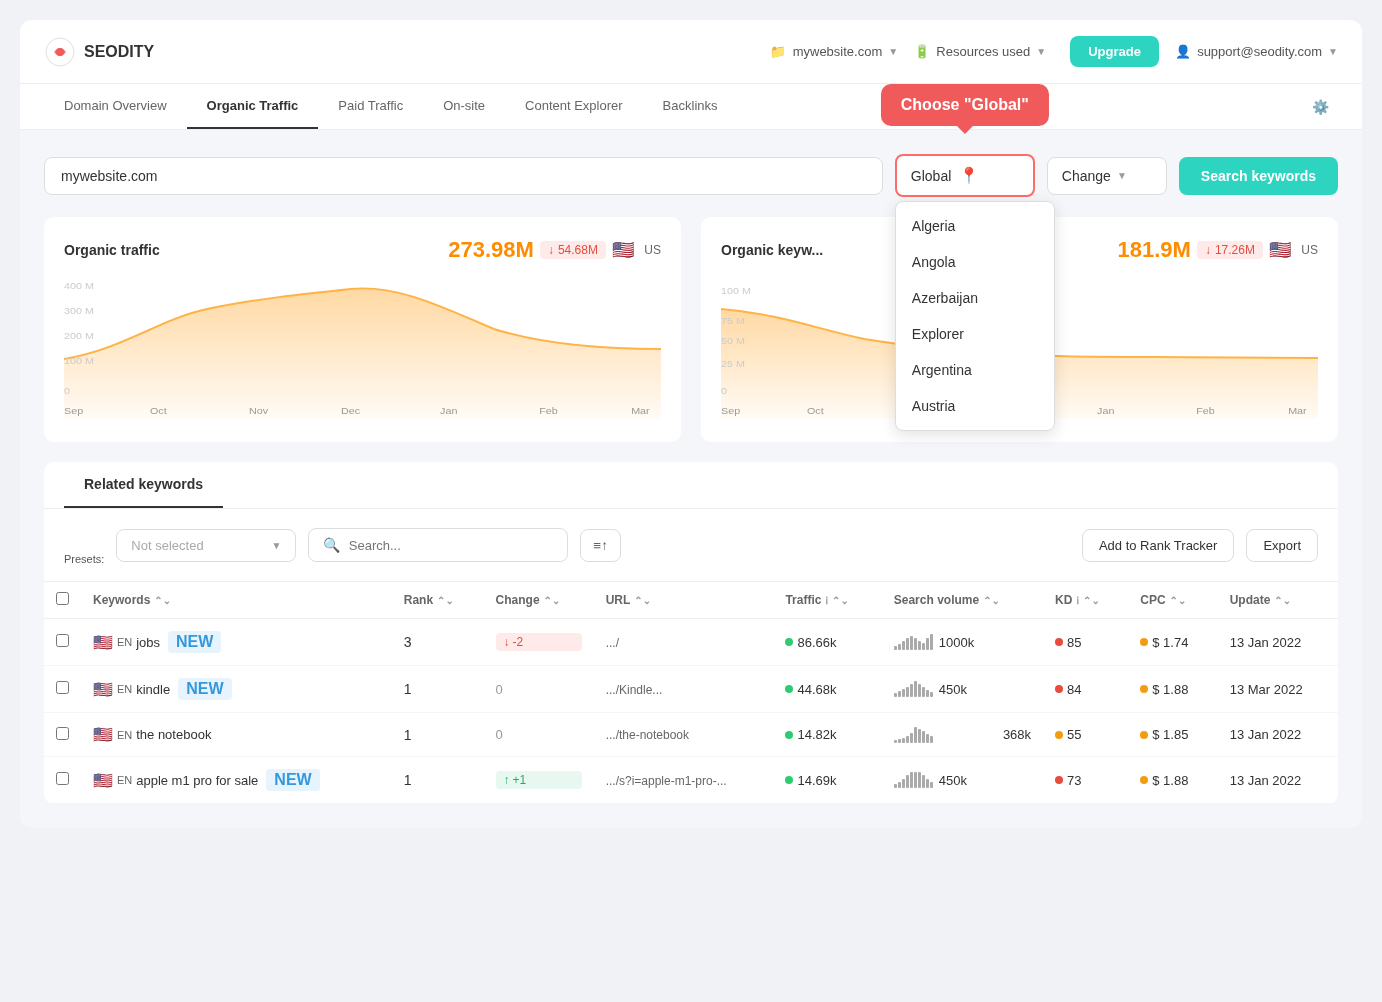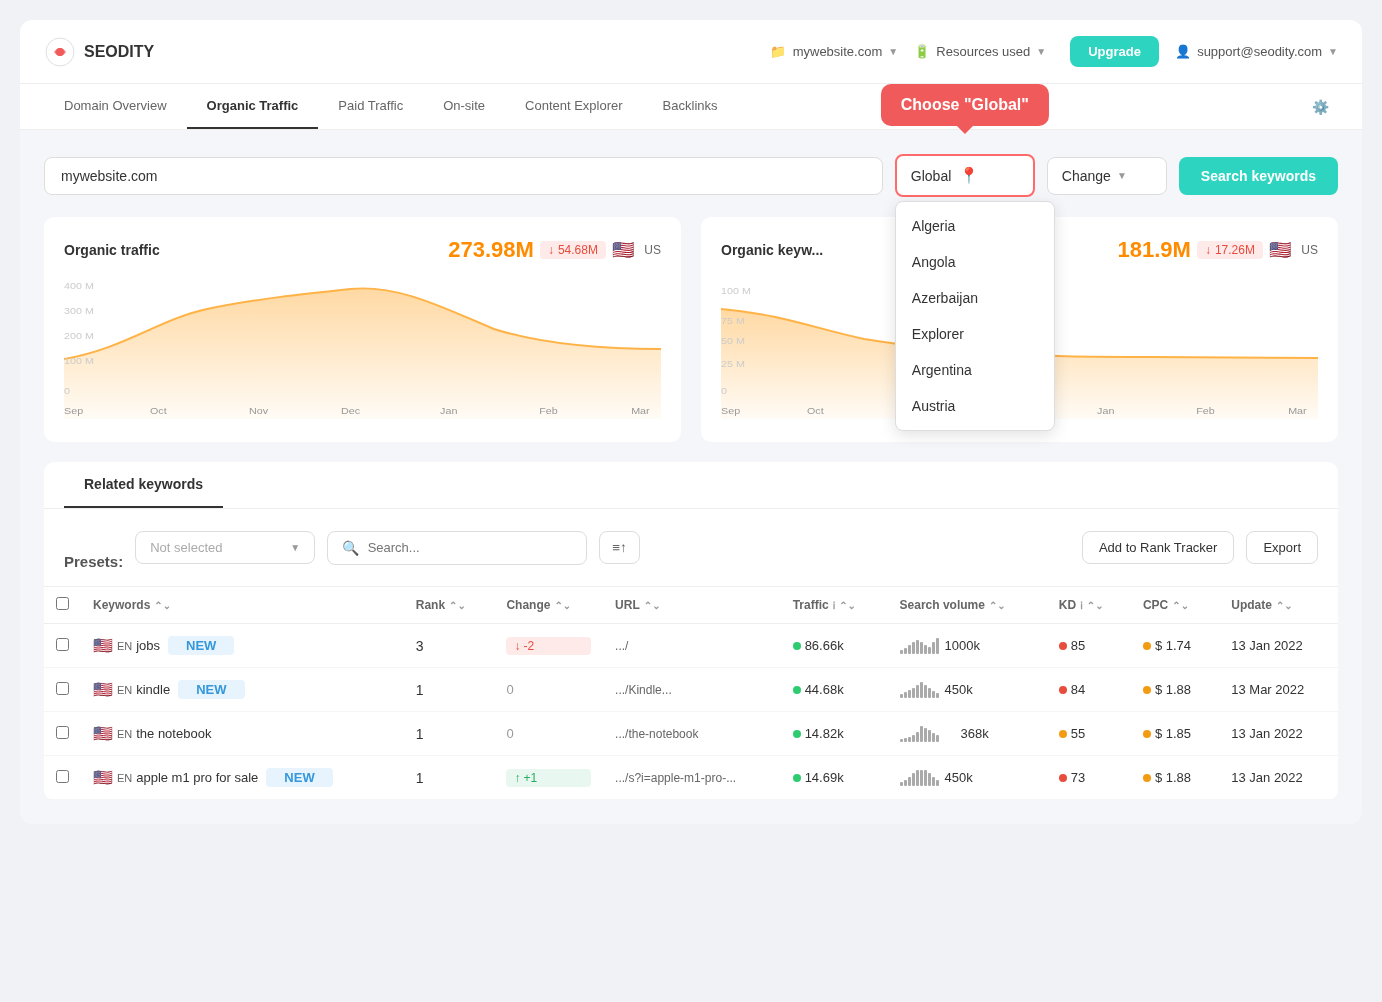--- a/index.html
+++ b/index.html
@@ -60,39 +60,39 @@
     .chart-svg { width: 100%; height: 140px; }
 
     
     .keywords-section { background: #fff; border-radius: 10px; padding: 0; }
     .keywords-tabs { display: flex; border-bottom: 1px solid #eee; padding: 0 20px; }
     .kw-tab { padding: 14px 20px; font-size: 14px; cursor: pointer; border-bottom: 2px solid transparent; color: #666; }
     .kw-tab.active { color: #333; font-weight: 600; border-bottom: 2px solid #333; }
 
     
     .kw-toolbar { display: flex; align-items: center; gap: 12px; padding: 16px 20px; border-bottom: 1px solid #eee; }
-    .presets-label { font-size: 15px; color: #555; font-weight: 700; margin-top: 28px; }
+    .presets-label { font-size: 11px; color: #555; font-weight: 400; margin-top: 28px; }
     .presets-select { display: flex; align-items: center; gap: 8px; padding: 8px 14px; border: 1px solid #ddd; border-radius: 8px; background: #fff; cursor: pointer; font-size: 13px; color: #aaa; min-width: 180px; }
     .kw-search { display: flex; align-items: center; gap: 8px; padding: 8px 14px; border: 1px solid #ddd; border-radius: 8px; background: #fff; flex: 1; max-width: 260px; }
     .kw-search input { border: none; outline: none; font-size: 13px; color: #666; width: 100%; background: transparent; }
     .filter-btn { padding: 8px 12px; border: 1px solid #ddd; border-radius: 8px; background: #fff; cursor: pointer; color: #666; }
     .add-tracker-btn { margin-left: auto; padding: 8px 16px; border: 1px solid #ddd; border-radius: 8px; background: #fff; cursor: pointer; font-size: 13px; color: #333; }
     .export-btn { padding: 8px 16px; border: 1px solid #ddd; border-radius: 8px; background: #fff; cursor: pointer; font-size: 13px; color: #333; }
 
     
     .results-count { padding: 8px 20px; text-align: right; font-size: 12px; color: #999; }
 
     
     .kw-table { width: 100%; border-collapse: collapse; }
     .kw-table th { padding: 10px 12px; font-size: 12px; color: #666; font-weight: 600; text-align: left; border-bottom: 1px solid #eee; }
     .kw-table td { padding: 12px 12px; font-size: 13px; color: #333; border-bottom: 1px solid #f5f5f5; vertical-align: middle; }
     .flag-en { display: flex; align-items: center; gap: 4px; }
     .flag { font-size: 16px; }
     .en-badge { font-size: 11px; color: #666; }
-    .new-badge { background: #e8f4fd; color: #3498db; font-size: 13px; padding: 2px 18px; border-radius: 4px; font-weight: 600; margin-left: 4px; }
+    .new-badge { background: #e8f4fd; color: #3498db; font-size: 16px; padding: 2px 8px; border-radius: 4px; font-weight: 600; margin-left: 4px; }
     .rank-num { font-size: 14px; color: #333; }
     .change-badge-down { display: flex; align-items: center; gap: 3px; background: #ffeaea; color: #e74c3c; padding: 2px 8px; border-radius: 4px; font-size: 12px; }
     .change-badge-up { display: flex; align-items: center; gap: 3px; background: #e8f8f0; color: #27ae60; padding: 2px 8px; border-radius: 4px; font-size: 12px; }
     .change-neutral { color: #999; }
     .url-text { color: #666; font-size: 12px; }
     .traffic-val { display: flex; align-items: center; gap: 4px; }
     .traffic-dot { width: 8px; height: 8px; background: #2ecc71; border-radius: 50%; }
     .vol-bars { display: flex; align-items: flex-end; gap: 1px; height: 16px; }
     .vol-bar { width: 3px; background: #aaa; border-radius: 1px; }
     .kd-val { display: flex; align-items: center; gap: 4px; }
@@ -457,21 +457,21 @@
             <td><span class="rank-num">1</span></td>
             <td><span class="change-neutral">0</span></td>
             <td><span class="url-text">.../the-notebook</span></td>
             <td>
                 <div class="traffic-val">
                   <span class="traffic-dot"></span>
                   <span>14.82k</span>
                 </div>
               </td>
             <td>
-              <div style="display:flex;align-items:center;gap:22px;">
+              <div style="display:flex;align-items:center;gap:4px;justify-content:space-between;">
                 <div class="vol-bars">
                   <div class="vol-bar" style="height:3px"></div>
                   <div class="vol-bar" style="height:4px"></div>
                   <div class="vol-bar" style="height:5px"></div>
                   <div class="vol-bar" style="height:7px"></div>
                   <div class="vol-bar" style="height:10px"></div>
                   <div class="vol-bar" style="height:16px"></div>
                   <div class="vol-bar" style="height:14px"></div>
                   <div class="vol-bar" style="height:12px"></div>
                   <div class="vol-bar" style="height:9px"></div>

